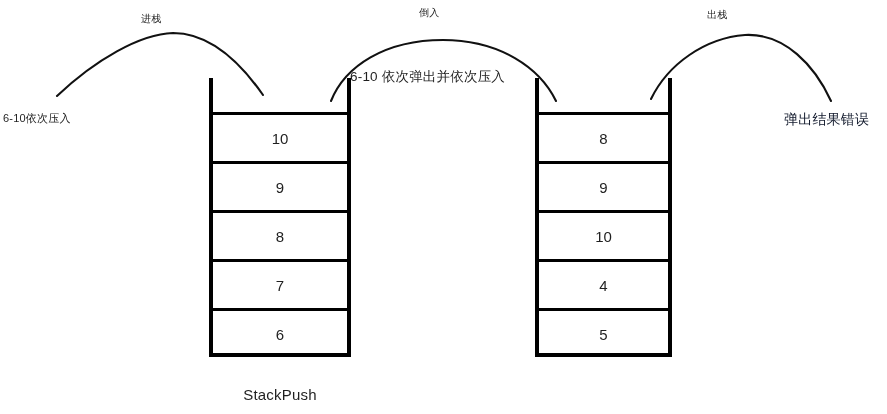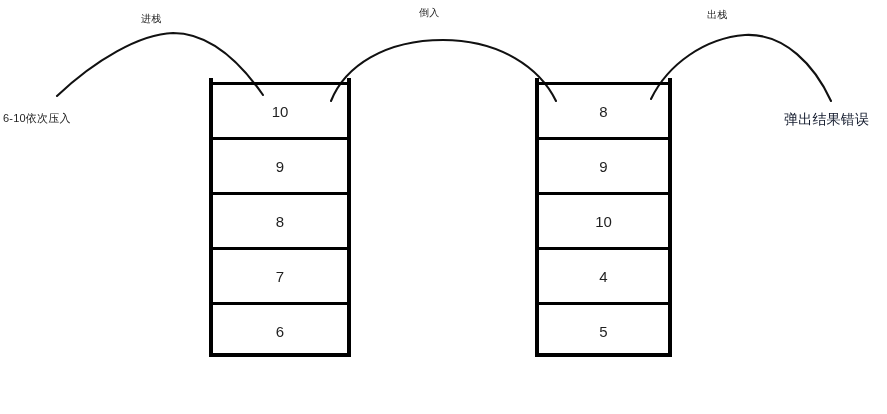--- a/index.html
+++ b/index.html
@@ -63,21 +63,21 @@
   }
   .stack-cells {
     position: absolute;
     left: 0;
     right: 0;
     bottom: 0;
     box-sizing: border-box;
   }
   .cell {
     box-sizing: border-box;
-    height: 55px;
+    height: 49px;
     border-top: 3px solid #000;
     display: flex;
     align-items: center;
     justify-content: center;
     font-size: 15px;
     color: #1f1f1f;
   }
   .stack-caption {
     position: absolute;
     width: 100%;
@@ -103,33 +103,35 @@
   </svg>
 
   <div class="label label-arc-top" style="left:141px; top:14px;">进栈</div>
 
   <div class="label label-arc-top" style="left:411px; top:8px;margin-left:8px;">倒入</div>
 
   <div class="label label-arc-top" style="left:707px; top:10px;">出栈</div>
 
   <div class="label" style="left:3px; top:113px;">6-10依次压入</div>
 
+  <div class="label label-small" style="left:350px; top:70px;">6-10 依次弹出并依次压入</div>
 
   <div class="label label-red" style="left:784px; top:112px;">弹出结果错误</div>
 
   <div class="stack" style="left:209px; top:78px; width:142px; height:279px;">
     <div class="stack-walls"></div>
     <div class="stack-cells">
       <div class="cell">10</div>
       <div class="cell">9</div>
       <div class="cell">8</div>
       <div class="cell">7</div>
       <div class="cell">6</div>
     </div>
   </div>
+  <div class="stack-caption" style="left:209px; top:386px; width:142px;">StackPush</div>
 
   <div class="stack" style="left:535px; top:78px; width:137px; height:279px;">
     <div class="stack-walls"></div>
     <div class="stack-cells">
       <div class="cell">8</div>
       <div class="cell">9</div>
       <div class="cell">10</div>
       <div class="cell">4</div>
       <div class="cell">5</div>
     </div>

